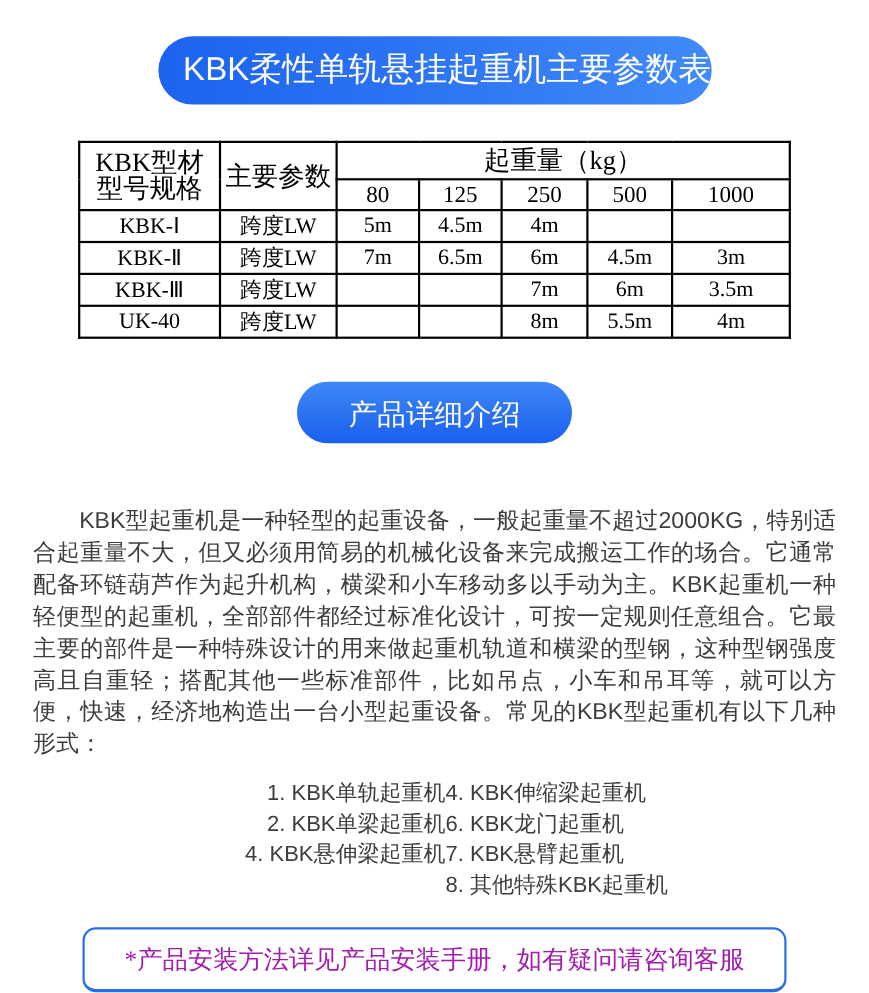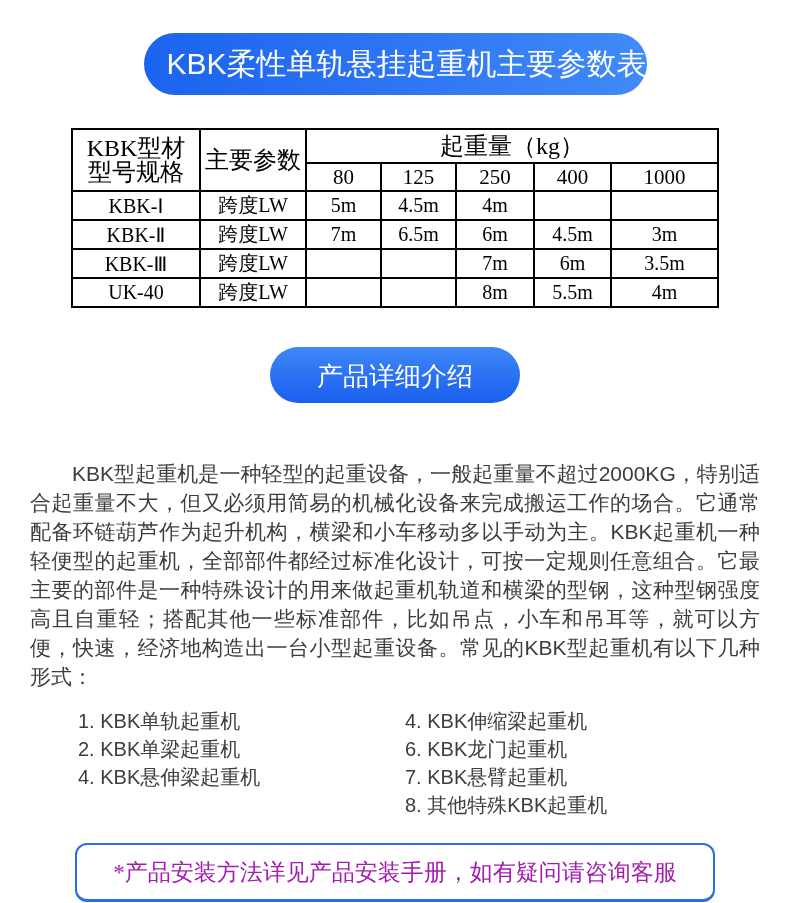--- a/index.html
+++ b/index.html
@@ -83,20 +83,21 @@
   }
   .type-lists ul {
     list-style: none;
     margin: 0;
     padding: 0;
   }
   .type-lists .col-left {
     width: 375px;
     padding-left: 48px;
     box-sizing: border-box;
+    text-align: right;
   }
   .type-lists li {
     font-size: 20px;
     line-height: 28px;
     color: #3d3d3d;
   }
 
   
   .note-box {
     width: 636px;
@@ -133,21 +134,21 @@
   <tbody>
     <tr class="group-row">
       <td rowspan="2" class="model-hdr">KBK型材型号规格</td>
       <td rowspan="2">主要参数</td>
       <td colspan="5">起重量（kg）</td>
     </tr>
     <tr class="cap-row">
       <td>80</td>
       <td>125</td>
       <td>250</td>
-      <td>400</td>
+      <td>500</td>
       <td>1000</td>
     </tr>
     <tr class="data-row">
       <td>KBK-Ⅰ</td>
       <td>跨度LW</td>
       <td>5m</td>
       <td>4.5m</td>
       <td>4m</td>
       <td></td>
       <td></td>

